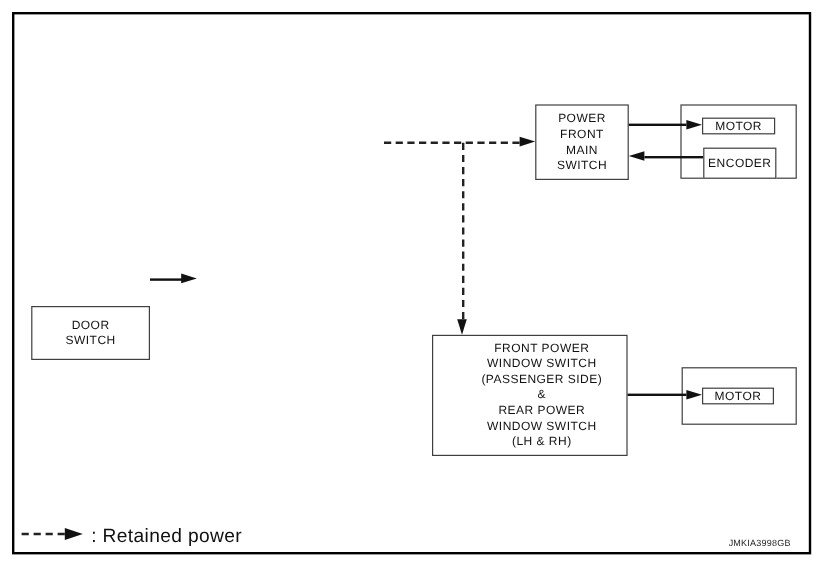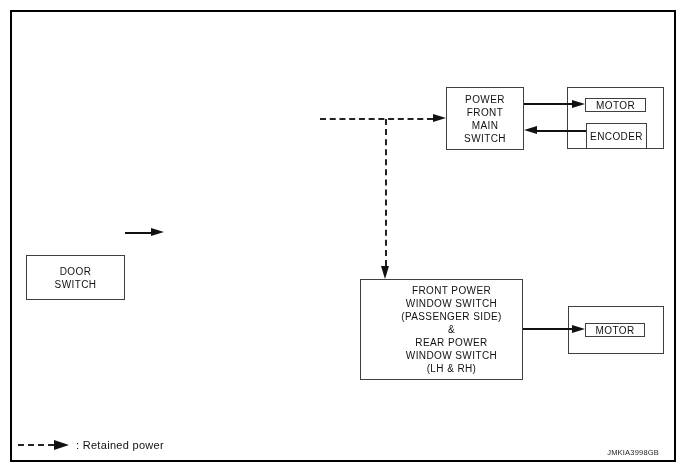--- a/index.html
+++ b/index.html
@@ -44,21 +44,21 @@
   .dash-h { position: absolute; height: 0; border-top: 2px dashed #222222; }
   .dash-v { position: absolute; width: 0; border-left: 2px dashed #222222; }
 
   .ah { position: absolute; width: 0; height: 0; }
   .ah-r { border-top: 4.5px solid transparent; border-bottom: 4.5px solid transparent; border-left: 13px solid #111111; }
   .ah-l { border-top: 4.5px solid transparent; border-bottom: 4.5px solid transparent; border-right: 13px solid #111111; }
   .ah-d { border-left: 4.5px solid transparent; border-right: 4.5px solid transparent; border-top: 13px solid #111111; }
 
   .legend-text {
     position: absolute;
-    font-size: 11px;
+    font-size: 16px;
     letter-spacing: 0.3px;
     color: #111111;
     white-space: nowrap;
   }
 
   .watermark {
     position: absolute;
     font-size: 7.5px;
     letter-spacing: 0.2px;
     color: #222222;

